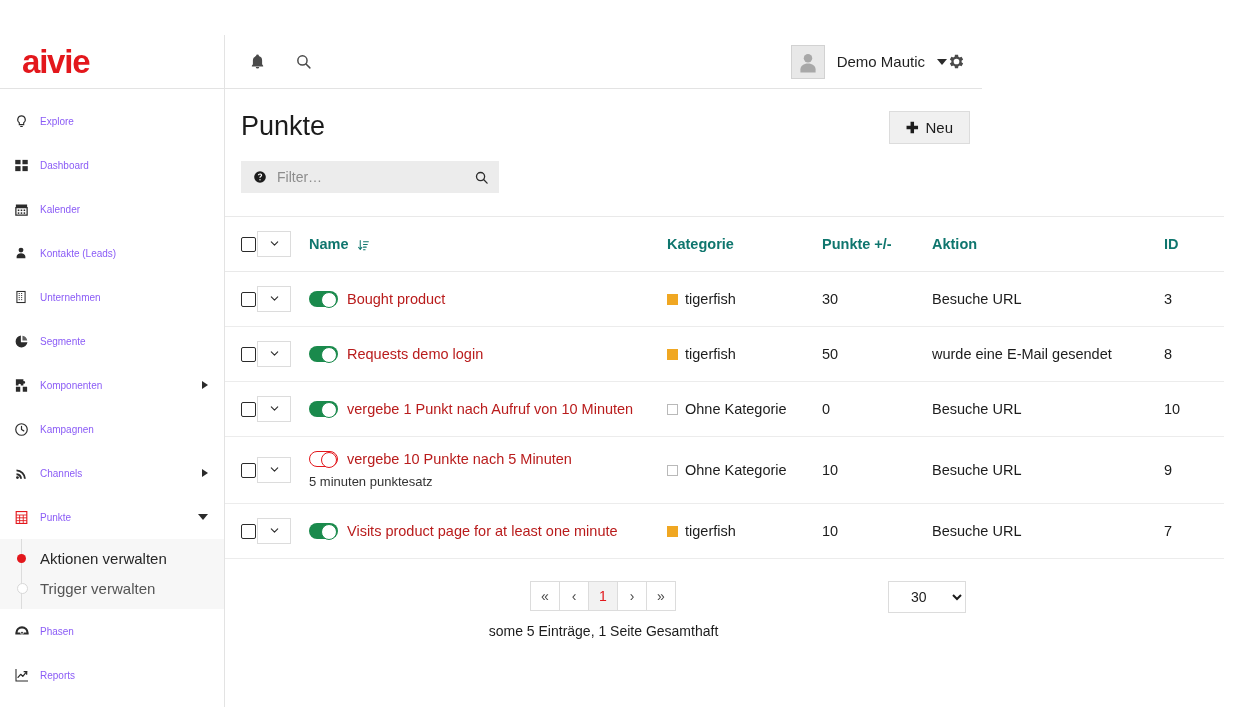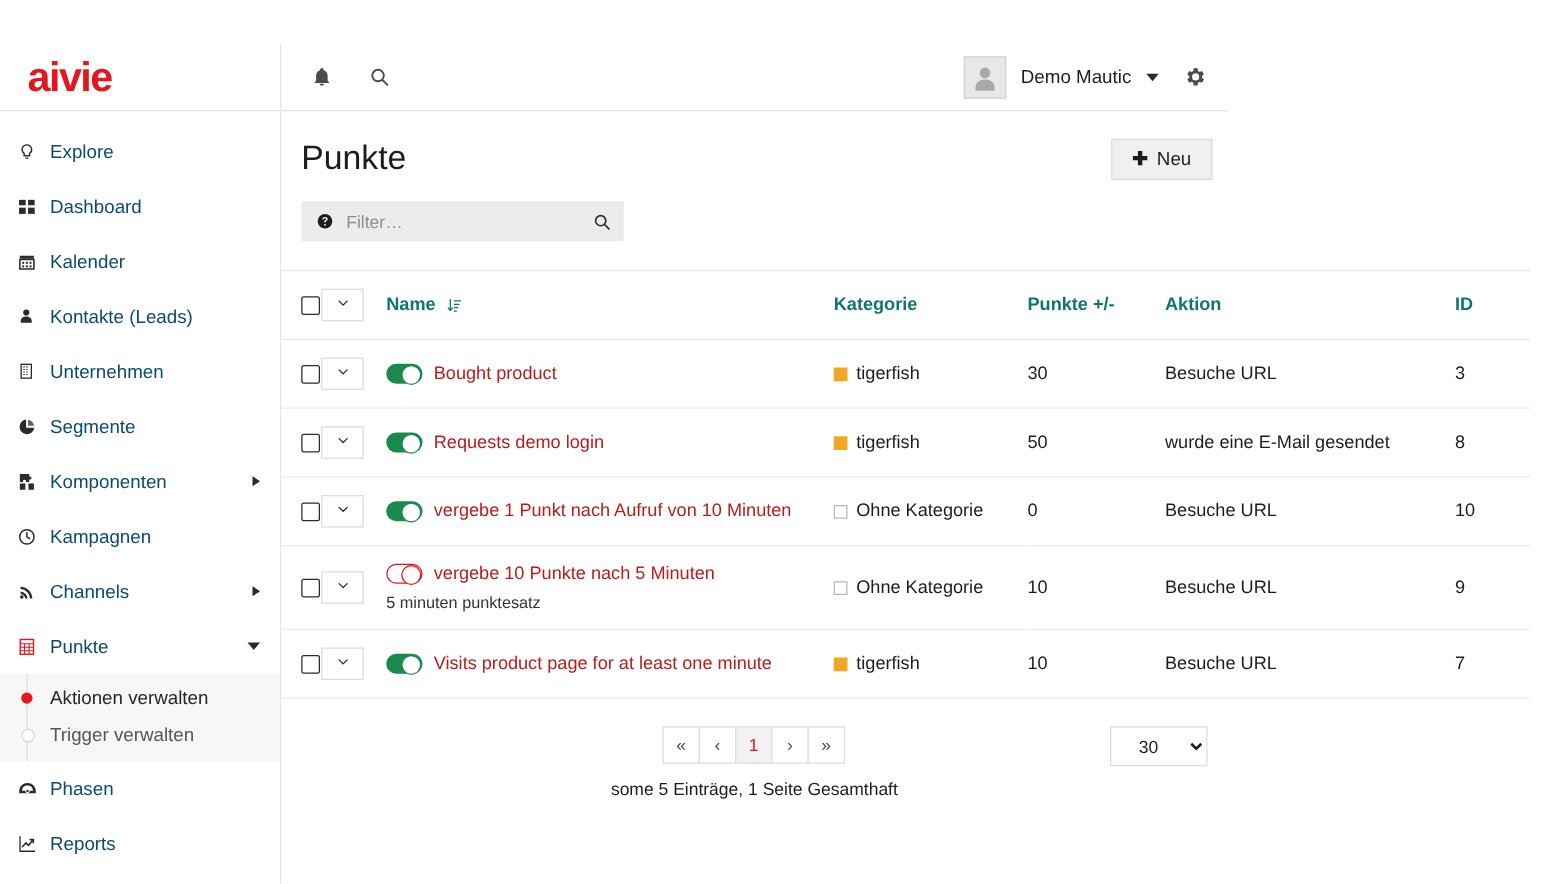--- a/index.html
+++ b/index.html
@@ -29,21 +29,21 @@
     font-size: 33px; font-weight: bold; color: #e3171c;
     letter-spacing: -1.2px; line-height: 1;
   }
   .topbar-icons { display: flex; align-items: center; gap: 22px; padding-left: 20px; }
   .ic-btn {
     width: 24px; height: 24px; display: flex; align-items: center;
     justify-content: center; cursor: pointer; color: #4a4a4a;
   }
   .topbar-right {
     margin-left: auto; display: flex; align-items: center;
-    gap: 20px; padding-right: 16px;
+    gap: 0; padding-right: 16px;
   }
   .user-block { display: flex; align-items: center; gap: 12px; cursor: pointer; }
   .avatar {
     width: 34px; height: 34px; border: 1px solid #d2d2d2; background: #e8e8e8;
     display: flex; align-items: center; justify-content: center; color: #a8a8a8;
   }
   .user-name { font-size: 15px; color: #1f1f1f; }
   .caret-dn {
     width: 0; height: 0; border-left: 5px solid transparent;
     border-right: 5px solid transparent; border-top: 6px solid #2b2b2b;
@@ -61,21 +61,21 @@
     overflow: hidden;
   }
   .nav-item {
     display: flex; align-items: center; height: 44px;
     padding: 0 16px 0 14px; cursor: pointer; position: relative;
   }
   .nav-item .n-ico {
     width: 26px; min-width: 26px; display: flex;
     align-items: center; justify-content: flex-start; color: #2b2b2b;
   }
-  .nav-item .n-label { font-size: 15px; color: #0c4a6e; }
+  .nav-item .n-label { font-size: 10px; color: #8b5cf6; }
   .nav-item .n-arrow {
     margin-left: auto; width: 0; height: 0;
     border-top: 4.5px solid transparent; border-bottom: 4.5px solid transparent;
     border-left: 6px solid #2b2b2b;
   }
   .nav-item.open .n-arrow {
     border-left: 5.5px solid transparent; border-right: 5.5px solid transparent;
     border-top: 6.5px solid #2b2b2b; border-bottom: 0;
   }
   .nav-item.accent .n-ico { color: #e3171c; }

